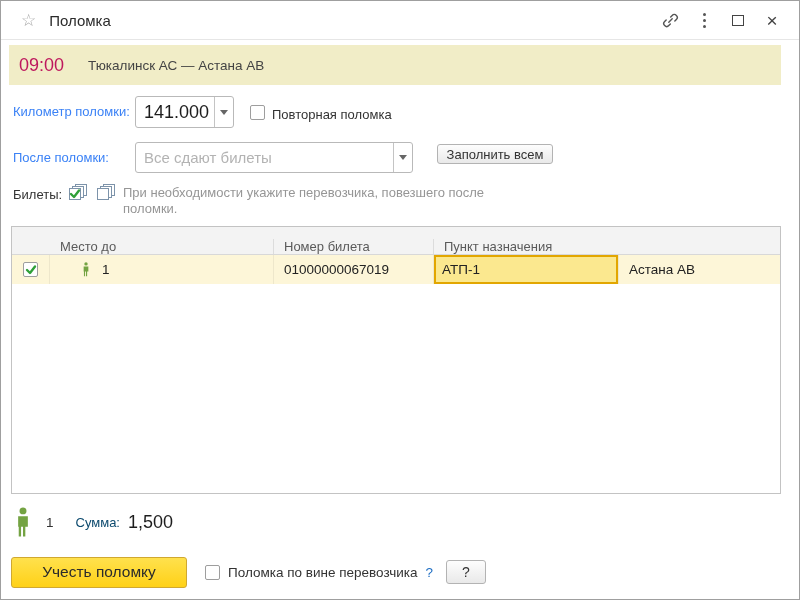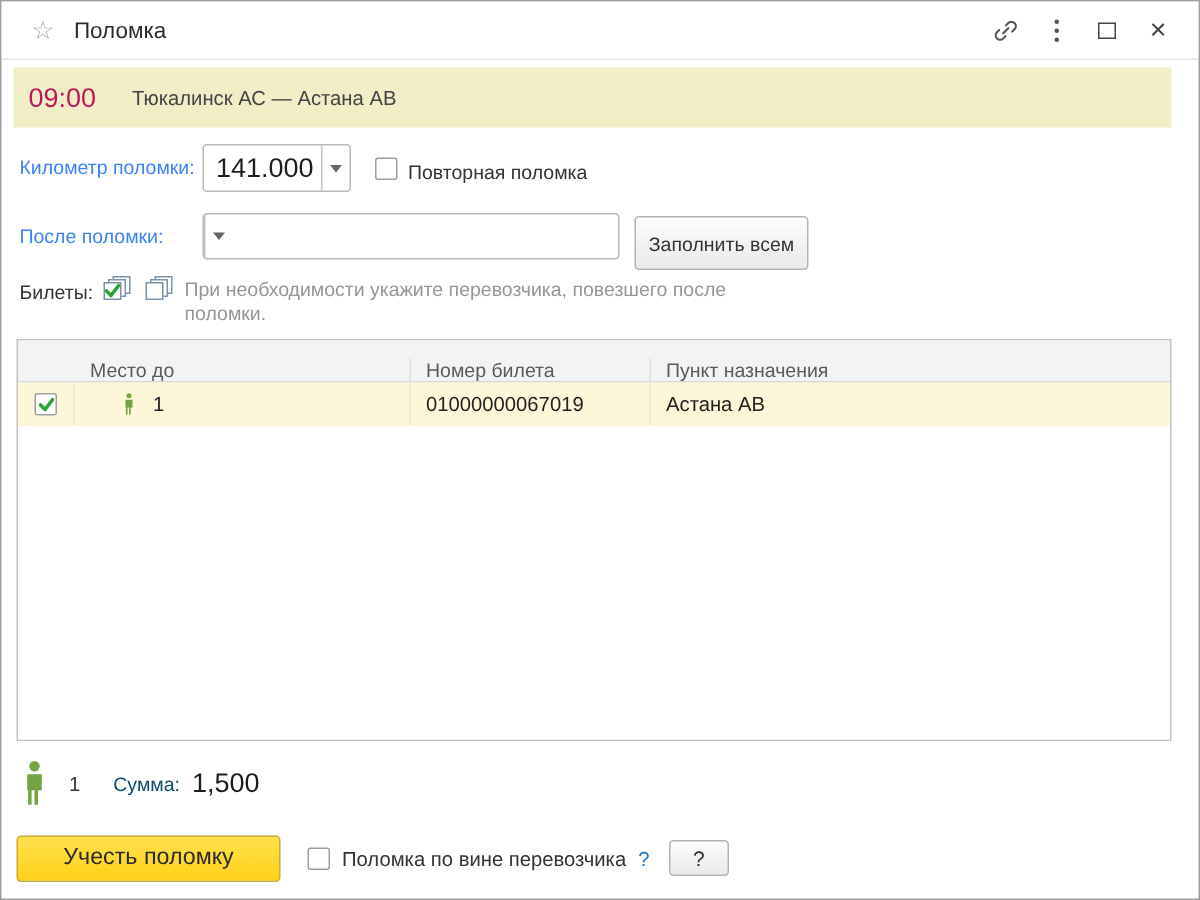--- a/index.html
+++ b/index.html
@@ -32,21 +32,21 @@
   .arrow-down { width:0; height:0; border-left:4px solid transparent; border-right:4px solid transparent; border-top:5px solid #666; }
 
   .checkbox { width:15px; height:15px; border:1px solid #9e9e9e; border-radius:2px; background:#fff; display:inline-flex; align-items:center; justify-content:center; }
   .cb-repeat { position:absolute; left:249px; top:104px; }
   .cb-repeat-lbl { position:absolute; left:271px; top:106px; color:#333; }
 
   .row-after-lbl { top:149px; }
   .after-combo { position:absolute; left:134px; top:141px; width:278px; height:31px; border:1px solid #b9b9b9; border-radius:3px; background:#fff; display:flex; }
   .after-placeholder { flex:1; display:flex; align-items:center; padding-left:8px; font-size:15px; color:#b3b3b3; overflow:hidden; white-space:nowrap; }
   .btn { border:1px solid #b3b3b3; border-radius:3px; background:linear-gradient(#fdfdfd,#e9e9e9); color:#333; display:flex; align-items:center; justify-content:center; cursor:pointer; }
-  .btn-fill-all { position:absolute; left:422px; top:143px; width:116px; height:36px; font-size:13px; }
+  .btn-fill-all { position:absolute; left:436px; top:143px; width:116px; height:20px; font-size:13px; }
 
   .row-tickets-lbl { top:186px; color:#333; }
   .stack-icon { position:absolute; width:20px; height:18px; cursor:pointer; }
   .stack-icon .sq { position:absolute; width:12px; height:12px; border:1px solid #7d93aa; background:#fff; }
   .stack-icon .sq.b1 { right:0; top:0; }
   .stack-icon .sq.b2 { right:3px; top:2px; }
   .stack-icon .sq.f  { right:6px; top:4px; }
   .stack-icon .mark { position:absolute; right:6px; top:4px; width:12px; height:12px; display:flex; align-items:center; justify-content:center; }
   .icon-check-all { left:66px; top:183px; }
   .icon-uncheck-all { left:94px; top:183px; }
@@ -127,20 +127,21 @@
     <span class="km-value">141.000</span>
     <span class="combo-btn">
         <span class="arrow-down"></span>
       </span>
   </div>
   <span class="checkbox cb-repeat"></span>
   <span class="cb-repeat-lbl">Повторная поломка</span>
 
   <div class="lbl row-after-lbl">После поломки:</div>
   <div class="after-combo">
+    <span class="after-placeholder">Все сдают билеты</span>
     <span class="combo-btn">
         <span class="arrow-down"></span>
       </span>
   </div>
   <div class="btn btn-fill-all">Заполнить всем</div>
 
   <div class="lbl row-tickets-lbl">Билеты:</div>
   <span class="stack-icon icon-check-all">
     <span class="sq b1"></span>
       <span class="sq b2"></span>
@@ -174,20 +175,23 @@
         </span>
       </span>
       <span class="td c1">
         <svg class="person" width="12" height="15" viewBox="0 0 20 32" fill="#74a343">
           <circle cx="10" cy="4" r="3.6"></circle>
           <path d="M5 9.5 h10 v11 h-2.6 v10 h-2.4 v-10 h-0 h-2 v10 H5.6 v-10 H5 z"></path>
         </svg>
         <span>1</span>
       </span>
       <span class="td c2">01000000067019</span>
+      <span class="td c3 cell-selected">
+        <span class="sel-box">АТП-1</span>
+      </span>
       <span class="td c4">Астана АВ</span>
     </div>
     <div class="grid-filler"></div>
   </div>
 
   <div class="summary">
     <svg class="person" width="20" height="31" viewBox="0 0 20 32" fill="#74a343">
       <circle cx="10" cy="4" r="3.6"></circle>
       <path d="M5 9.5 h10 v11 h-2.6 v10 h-2.4 v-10 h-2 v10 H5.6 v-10 H5 z"></path>
     </svg>

